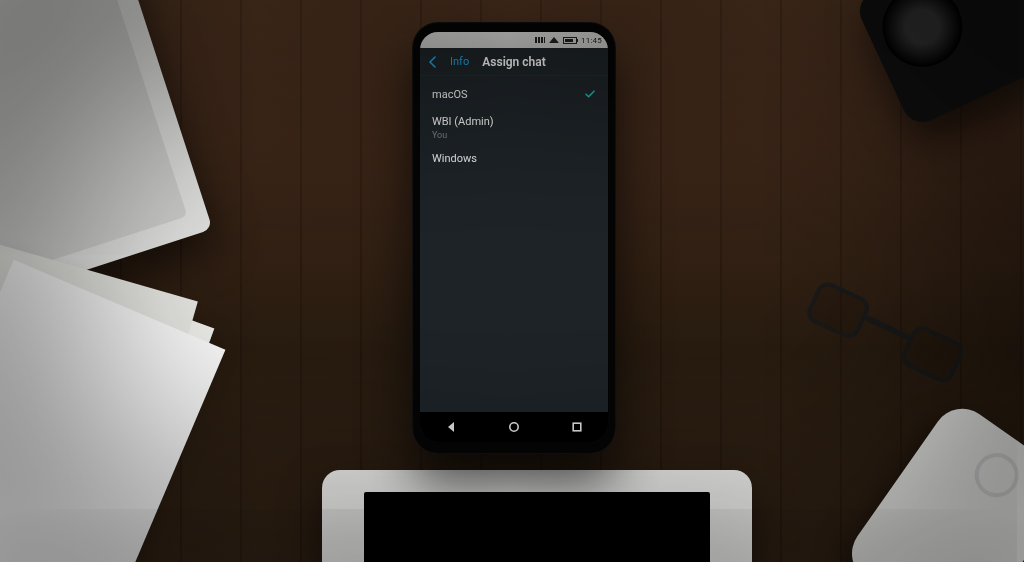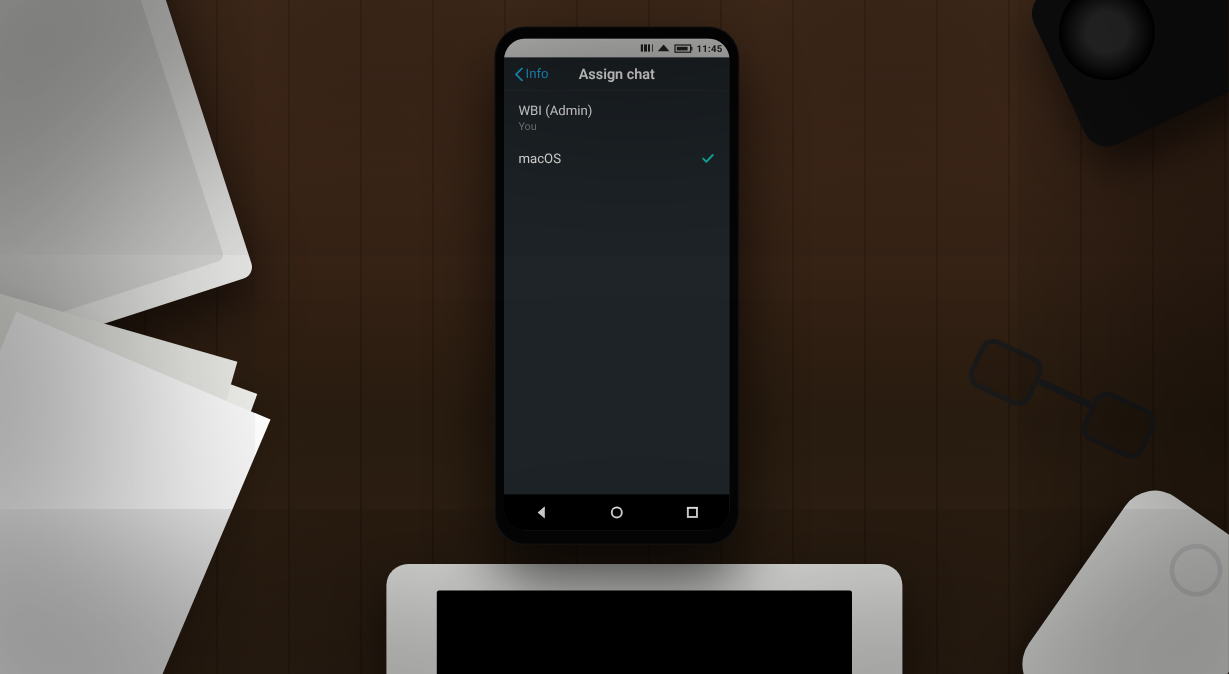--- a/index.html
+++ b/index.html
@@ -126,34 +126,34 @@
     display:flex; align-items:center; justify-content:flex-end;
     padding: 0 6px; gap:4px;
     font-size: 8px; color:#222;
   }
   .status-bar .sig{ width:10px; height:6px; background:
     linear-gradient(to right,#222 2px,transparent 2px 3px,#222 3px 5px,transparent 5px 6px,#222 6px 8px,transparent 8px 9px,#222 9px 11px);}
   .status-bar .wifi{ width:0;height:0;border-left:5px solid transparent;border-right:5px solid transparent;border-bottom:6px solid #222; border-radius:1px;}
   .status-bar .batt{ width:14px;height:7px;border:1px solid #222; position:relative;}
   .status-bar .batt::after{content:"";position:absolute;right:-2px;top:1px;width:1.5px;height:3px;background:#222;}
   .status-bar .batt::before{content:"";position:absolute;left:1px;top:1px;bottom:1px;width:70%;background:#222;}
-  .status-bar .time{ font-weight:700; letter-spacing:0.2px; }
+  .status-bar .time{ font-weight:400; letter-spacing:0.2px; }
 
   
   .nav-header{
     height: 28px;
     background: #1e2428;
     border-bottom: 1px solid rgba(255,255,255,0.03);
     display:flex; align-items:center;
     position: relative;
     color:#e8e8e8;
   }
   .back{
     position:absolute; left:4px; top:0; bottom:0;
-    display:flex; align-items:center; gap:0;
+    display:flex; align-items:center; gap:12px;
     color:#1fa0d8; font-size:11px; padding:0 4px;
     cursor:pointer;
   }
   .back svg{ display:block; }
   .nav-title{
     margin: 16px auto;
     font-size: 12px; font-weight:600; color:#f0f0f0;
   }
   .watermark-l, .watermark-r{
     position:absolute; top:6px; font-size:10px; letter-spacing:2px;
@@ -223,38 +223,43 @@
         </span>
         <span>Info</span>
       </div>
       <span class="watermark-l"></span>
       <div class="nav-title">Assign chat</div>
       <span class="watermark-r"></span>
     </div>
 
     <div class="list">
 
-      <div class="row">
-        <div class="labels">
-          <span class="primary">WBI (Admin)</span>
-          <span class="secondary">You</span>
-        </div>
-      </div>
-
       <div class="row compact">
         <div class="labels">
           <span class="primary">macOS</span>
         </div>
         <span class="check">
           <svg width="12" height="12" viewBox="0 0 12 12">
               <path d="M2 6.2 L4.6 8.8 L10 3.2" stroke="#17b3a6" stroke-width="1.6" fill="none" stroke-linecap="round" stroke-linejoin="round"></path>
             </svg>
         </span>
       </div>
 
+      <div class="row">
+        <div class="labels">
+          <span class="primary">WBI (Admin)</span>
+          <span class="secondary">You</span>
+        </div>
+      </div>
+
+      <div class="row compact">
+        <div class="labels">
+          <span class="primary">Windows</span>
+        </div>
+      </div>
 
     </div>
 
     <div class="android-nav">
       <div class="navbtn">
         <svg width="14" height="14" viewBox="0 0 14 14">
             <path d="M10 2 L4 7 L10 12 Z" fill="#e5e5e5"></path>
           </svg>
       </div>
       <div class="navbtn">

